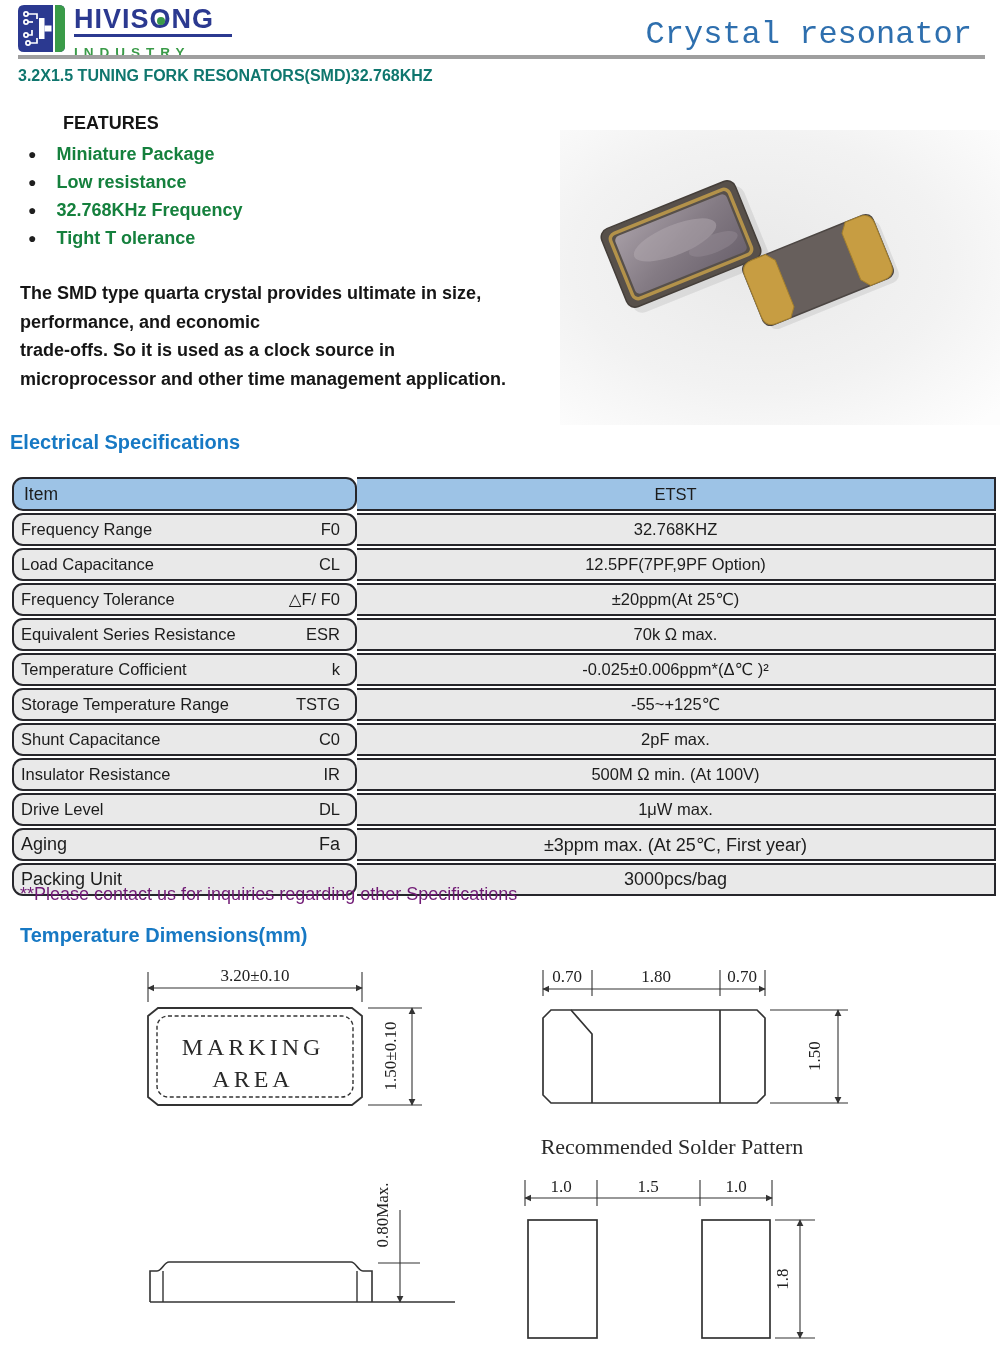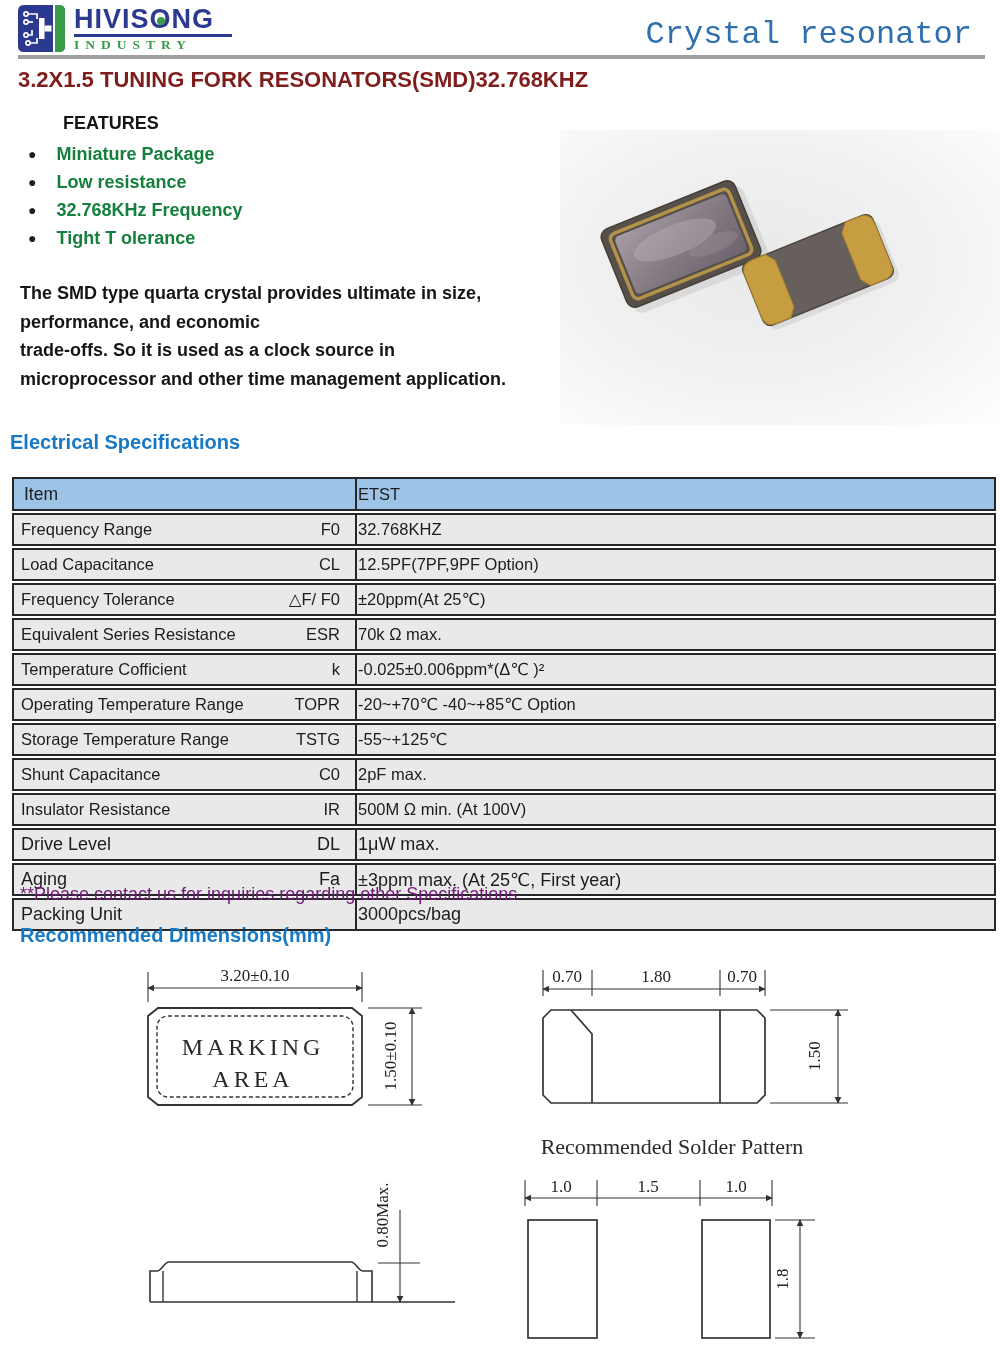--- a/index.html
+++ b/index.html
@@ -7,43 +7,43 @@
     width:1000px;height:1368px;position:relative;background:#ffffff;
     font-family:"Liberation Sans","DejaVu Sans",sans-serif;color:#1f1f1f;overflow:hidden;
   }
   
   .logo-icon{position:absolute;left:18px;top:5px;width:47px;height:47px;}
   .logo-text{position:absolute;left:74px;top:6px;line-height:1;}
   .logo-name{font-size:27px;font-weight:bold;color:#2b3990;letter-spacing:1px;font-family:"Liberation Sans",sans-serif;}
   .o-dot{position:relative;display:inline-block;}
   .o-dot::after{content:"";position:absolute;left:50%;top:54%;width:8px;height:8px;background:#3a9b48;border-radius:50%;transform:translate(-50%,-50%);}
   .logo-rule{height:3px;background:#2b3990;margin-top:1px;width:158px;}
-  .logo-industry{font-size:13.5px;font-weight:bold;color:#3a9b48;letter-spacing:6px;margin-top:1px;font-family:Liberation Serif, serif;}
+  .logo-industry{font-size:13.5px;font-weight:bold;color:#3a9b48;letter-spacing:6px;margin-top:9px;}
   .doc-type{position:absolute;right:28px;top:16px;font-family:"Liberation Mono","DejaVu Sans Mono",monospace;
     font-size:32px;color:#2e6fae;}
   .header-line{position:absolute;left:18px;top:55px;width:967px;height:3.5px;background:#9f9f9f;}
-  .page-title{position:absolute;left:18px;top:67px;font-size:22px;font-weight:bold;color:#7f1d1d;}
+  .page-title{position:absolute;left:18px;top:67px;font-size:16px;font-weight:bold;color:#0f766e;}
   
   .features-heading{position:absolute;left:63px;top:113px;font-size:18px;font-weight:bold;color:#151515;}
   .features-list{position:absolute;left:28px;top:140px;}
   .feature-row{height:28px;display:flex;align-items:center;}
   .bullet{font-size:14px;margin-right:20px;line-height:1;}
   .feature-label{font-size:18px;font-weight:bold;color:#15803d;}
   
   .description{position:absolute;left:20px;top:279px;width:560px;}
   .desc-line{font-size:18px;font-weight:bold;color:#151515;line-height:28.5px;}
   
   .section-heading{position:absolute;font-size:20px;font-weight:bold;color:#1779c4;}
   #elec-heading{left:10px;top:431px;}
   #mech-heading{left:20px;top:924px;}
   
   .spec-table{position:absolute;left:12px;top:475px;width:984px;border-collapse:separate;border-spacing:0 2px;table-layout:fixed;}
   .spec-table th,.spec-table td{border:2px solid #26262b;font-weight:normal;font-size:16.5px;color:#1c1c1c;}
-  .spec-table .c-left{width:330px;border-right:2px solid #26262b;}
-  .spec-table .c-right{border-left:none;text-align:left;}
+  .spec-table .c-left{width:330px;border-right:2px solid #26262b;border-radius:11px;}
+  .spec-table .c-right{border-left:none;text-align:center;}
   .spec-table th{background:#9dc3e6;height:28px;}
   .spec-table th.c-left{text-align:left;padding-left:10px;font-size:17.5px;}
   .spec-table td{background:#e9e9e9;height:27px;}
   .cellflex{display:flex;justify-content:space-between;align-items:center;padding:0 14px 0 6px;}
   .spec-table tbody tr:nth-child(n+10) td{font-size:18px;}
   .footnote{position:absolute;left:20px;top:884px;font-size:18px;color:#701a75;}
   
   .photo{position:absolute;left:560px;top:130px;width:440px;height:295px;
     background:radial-gradient(ellipse at 45% 45%, #e9e9e9 0%, #f2f2f2 55%, #fdfdfd 95%);}
   .drawings{position:absolute;left:0;top:958px;width:1000px;height:410px;}
@@ -187,29 +187,20 @@
           <div class="cellflex">
             <span>Temperature Cofficient</span>
             <span>k</span>
           </div>
         </td>
         <td class="c-right">-0.025±0.006ppm*(Δ℃ )²</td>
       </tr>
       <tr>
         <td class="c-left">
           <div class="cellflex">
-            <span>Operating Temperature Range</span>
-            <span>TOPR</span>
-          </div>
-        </td>
-        <td class="c-right">-20~+70℃  -40~+85℃  Option</td>
-      </tr>
-      <tr>
-        <td class="c-left">
-          <div class="cellflex">
             <span>Storage Temperature Range</span>
             <span>TSTG</span>
           </div>
         </td>
         <td class="c-right">-55~+125℃</td>
       </tr>
       <tr>
         <td class="c-left">
           <div class="cellflex">
             <span>Shunt Capacitance</span>
@@ -252,21 +243,21 @@
             <span></span>
           </div>
         </td>
         <td class="c-right">3000pcs/bag</td>
       </tr>
     </tbody>
 </table>
 
 <div class="footnote">**Please contact us for inquiries regarding other Specifications</div>
 
-<div class="section-heading" id="mech-heading">Recommended Dimensions(mm)</div>
+<div class="section-heading" id="mech-heading">Temperature Dimensions(mm)</div>
 
 <svg class="drawings" viewBox="0 0 1000 410">
   <defs>
     <marker id="arw" viewBox="0 0 10 10" refX="9" refY="5" markerWidth="6.5" markerHeight="6.5" orient="auto-start-reverse">
       <path d="M0,0 L10,5 L0,10 Z" fill="#333"></path>
     </marker>
   </defs>
 
   <g stroke="#333" stroke-width="1.1" fill="none">
     <line x1="148" y1="14" x2="148" y2="44"></line>

